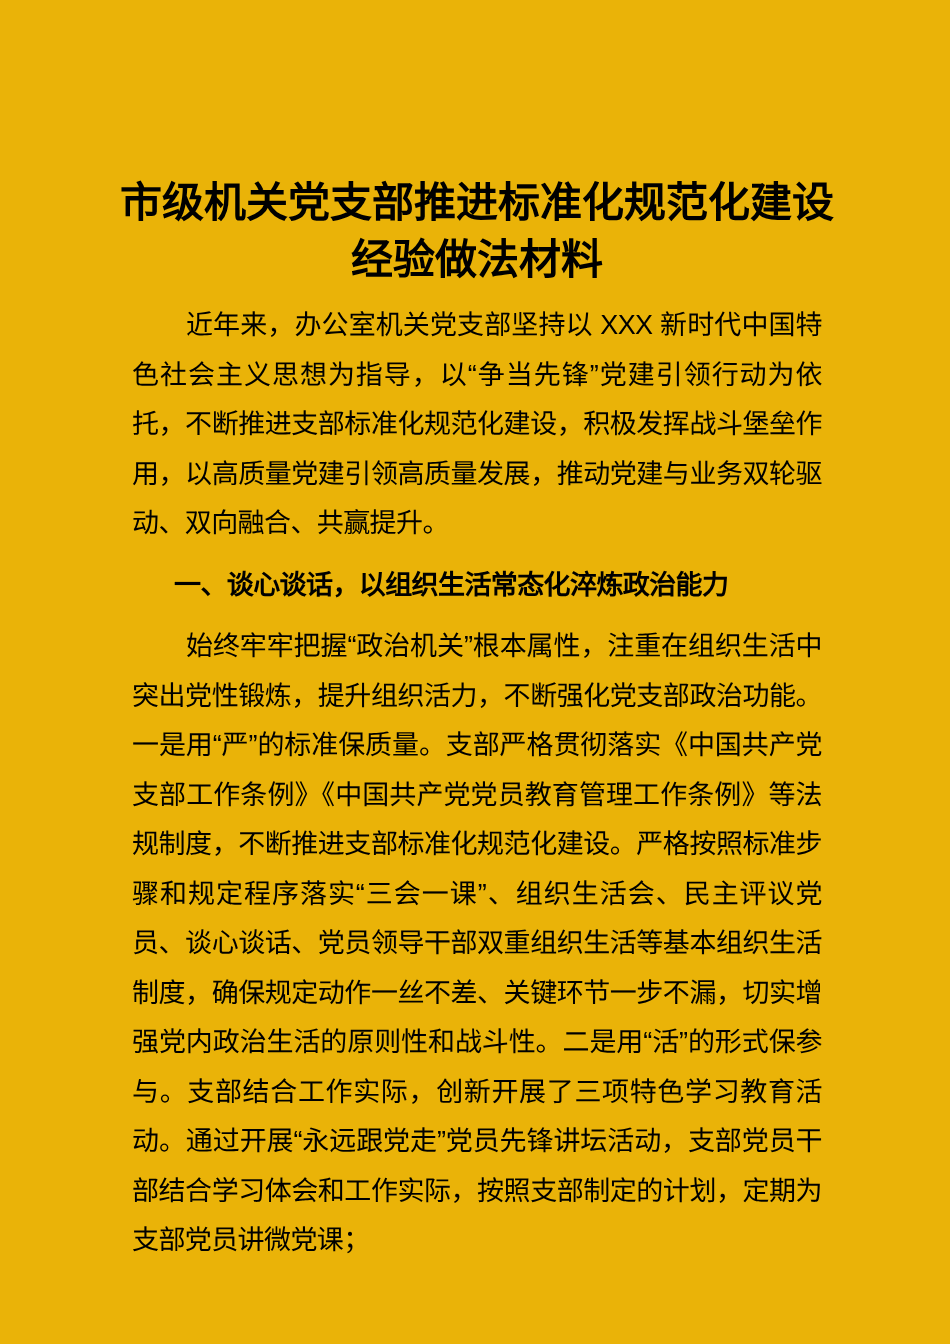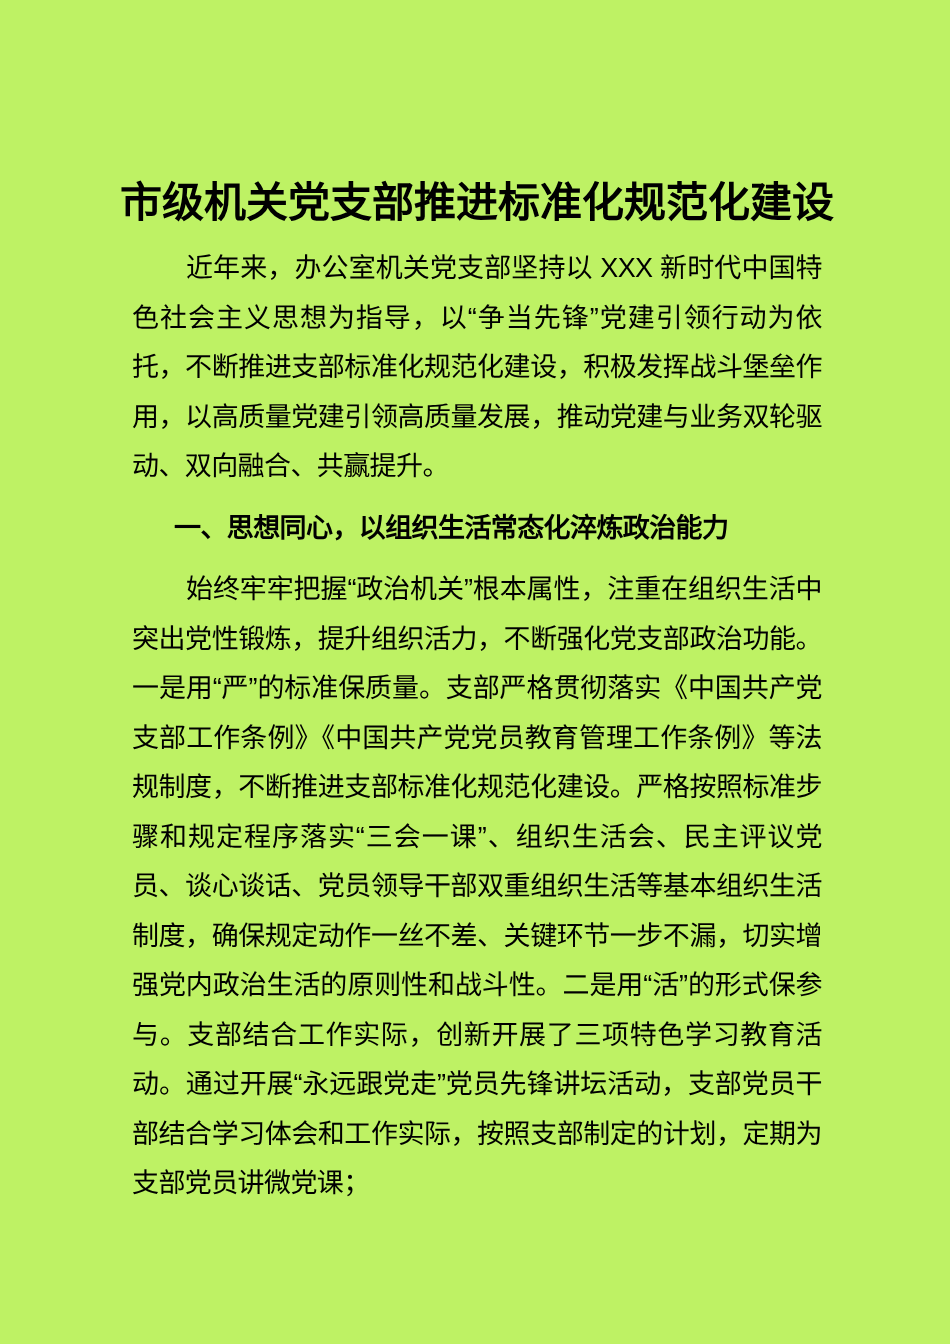--- a/index.html
+++ b/index.html
@@ -10,21 +10,21 @@
   }
   body {
     width: 950px;
     height: 1344px;
     overflow: hidden;
   }
   .page {
     box-sizing: border-box;
     width: 950px;
     height: 1344px;
-    background: #bef264;
+    background: #eab308;
     color: #000000;
     padding: 175px 116px 0 120px;
     overflow: hidden;
   }
   .doc-title {
     margin: 0;
     font-family: "Liberation Serif", "DejaVu Serif", serif;
     font-weight: 700;
     font-size: 42px;
     line-height: 57px;
@@ -58,23 +58,24 @@
     white-space: nowrap;
   }
 </style>
 </head>
 <body>
 
 <div class="page">
 
   <h1 class="doc-title">
     <span class="title-line">市级机关党支部推进标准化规范化建设</span>
+    <span class="title-line">经验做法材料</span>
   </h1>
 
   <div class="body-text">
     <p class="para">近年来，办公室机关党支部坚持以 XXX 新时代中国特色社会主义思想为指导，以“争当先锋”党建引领行动为依托，不断推进支部标准化规范化建设，积极发挥战斗堡垒作用，以高质量党建引领高质量发展，推动党建与业务双轮驱动、双向融合、共赢提升。</p>
 
-    <h2 class="section-heading">一、思想同心，以组织生活常态化淬炼政治能力</h2>
+    <h2 class="section-heading">一、谈心谈话，以组织生活常态化淬炼政治能力</h2>
 
     <p class="para">始终牢牢把握“政治机关”根本属性，注重在组织生活中突出党性锻炼，提升组织活力，不断强化党支部政治功能。一是用“严”的标准保质量。支部严格贯彻落实《中国共产党支部工作条例》《中国共产党党员教育管理工作条例》等法规制度，不断推进支部标准化规范化建设。严格按照标准步骤和规定程序落实“三会一课”、组织生活会、民主评议党员、谈心谈话、党员领导干部双重组织生活等基本组织生活制度，确保规定动作一丝不差、关键环节一步不漏，切实增强党内政治生活的原则性和战斗性。二是用“活”的形式保参与。支部结合工作实际，创新开展了三项特色学习教育活动。通过开展“永远跟党走”党员先锋讲坛活动，支部党员干部结合学习体会和工作实际，按照支部制定的计划，定期为支部党员讲微党课；</p>
   </div>
 
 </div>
 
 </body></html>

